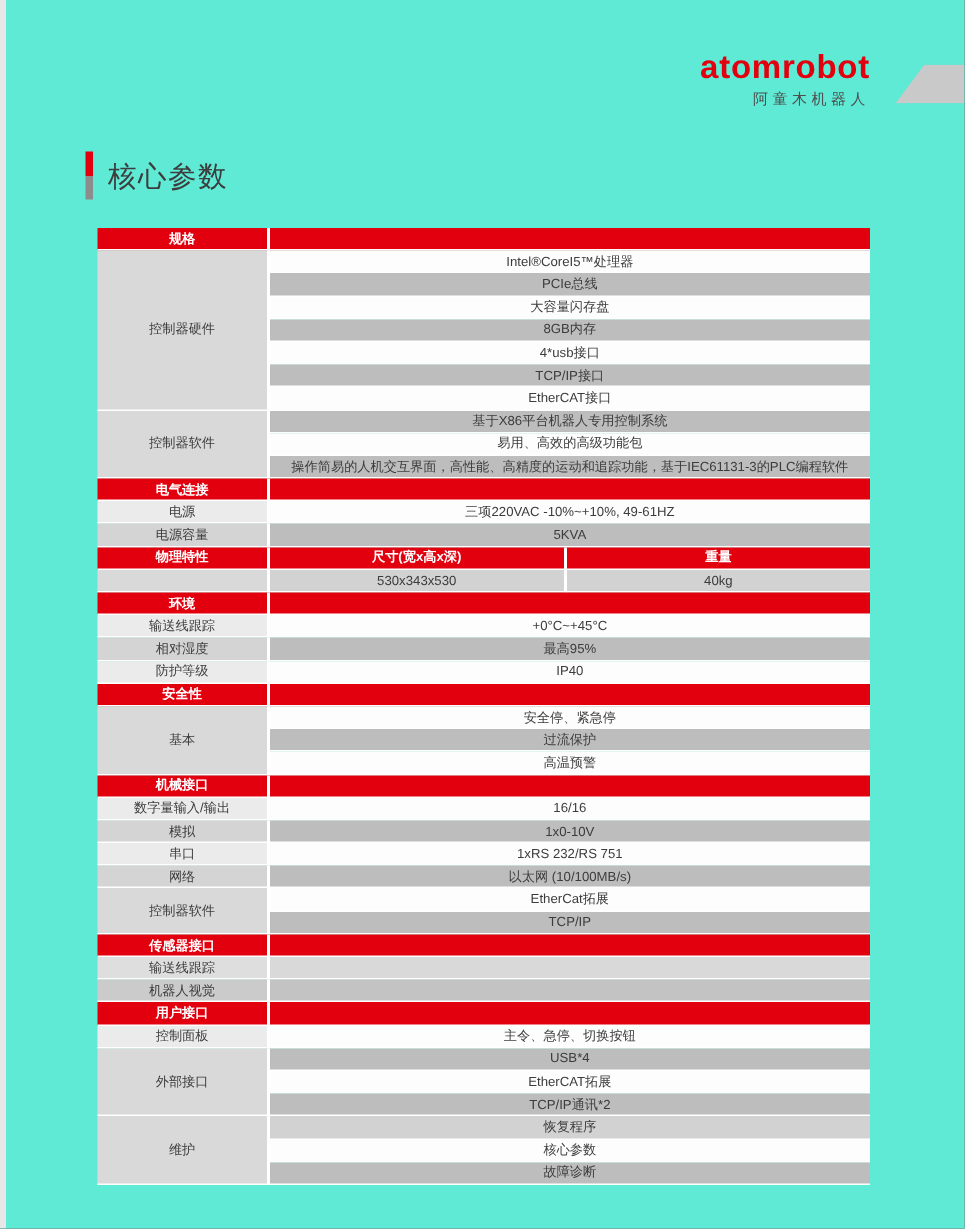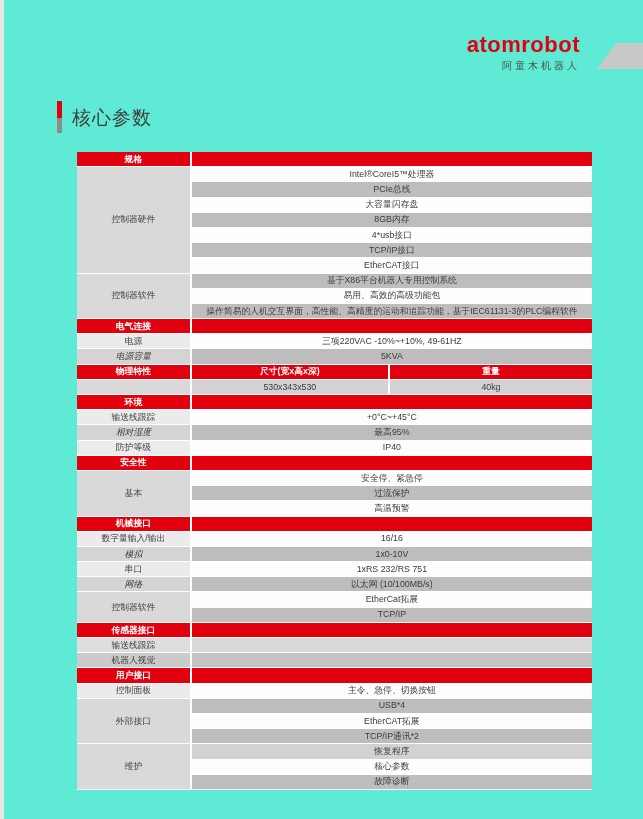--- a/index.html
+++ b/index.html
@@ -11,31 +11,31 @@
   .brand .wordmark{font-size:22px;font-weight:800;color:#e2000f;letter-spacing:.5px;line-height:22px;}
   .brand .subname{margin-top:3px;font-size:10px;color:#4f4f4f;letter-spacing:3px;}
   .corner-band{position:absolute;top:43px;right:0;width:46px;height:26px;background:#c9c9c9;
         clip-path:polygon(42% 0,100% 0,100% 100%,0 100%);}
   
   .title-block{position:absolute;left:57px;top:101px;height:32px;}
   .title-bar{position:absolute;left:0;top:0;width:5px;height:32px;
         background:linear-gradient(#e2000f 0 52%,#8c8c8c 52% 100%);}
   .title-text{position:absolute;left:15px;top:4px;font-size:19px;color:#3d3d3d;letter-spacing:1px;white-space:nowrap;}
   
-  .spec-table{position:absolute;left:77px;top:152px;width:515px;border-collapse:separate;border-spacing:0;
+  .spec-table{position:absolute;left:65px;top:152px;width:515px;border-collapse:separate;border-spacing:0;
         table-layout:fixed;}
   .spec-table td{height:14.2px;padding:0 2px;font-size:8.8px;line-height:1;color:#3c3c3c;text-align:center;
         vertical-align:middle;white-space:nowrap;overflow:hidden;
         border-bottom:1px solid #ffffff;border-right:2px solid #ffffff;}
   .spec-table td:last-child{border-right:none;text-align:center;}
   tr.sec td{background:#e2000f;color:#ffffff;font-weight:bold;}
   td.lbl{}
   td.grp{background:#d9d9d9;}
   .s-L{background:#ebebeb;}  .v-L{background:#fdfdfd;}
-  .s-D{background:#d4d4d4;font-style:italic;}  .v-D{background:#bdbdbd;}
+  .s-D{background:#d4d4d4;}  .v-D{background:#bdbdbd;}
   .s-M{background:#d9d9d9;}  .v-M{background:#d2d2d2;}
   .s-FL{background:#dedede;margin-left:44px;} .v-FL{background:#d9d9d9;}
   .s-FD{background:#cbcbcb;} .v-FD{background:#c3c3c3;}
 </style>
 </head>
 <body>
 
 <div class="page">
   <div class="left-strip"></div>
 

